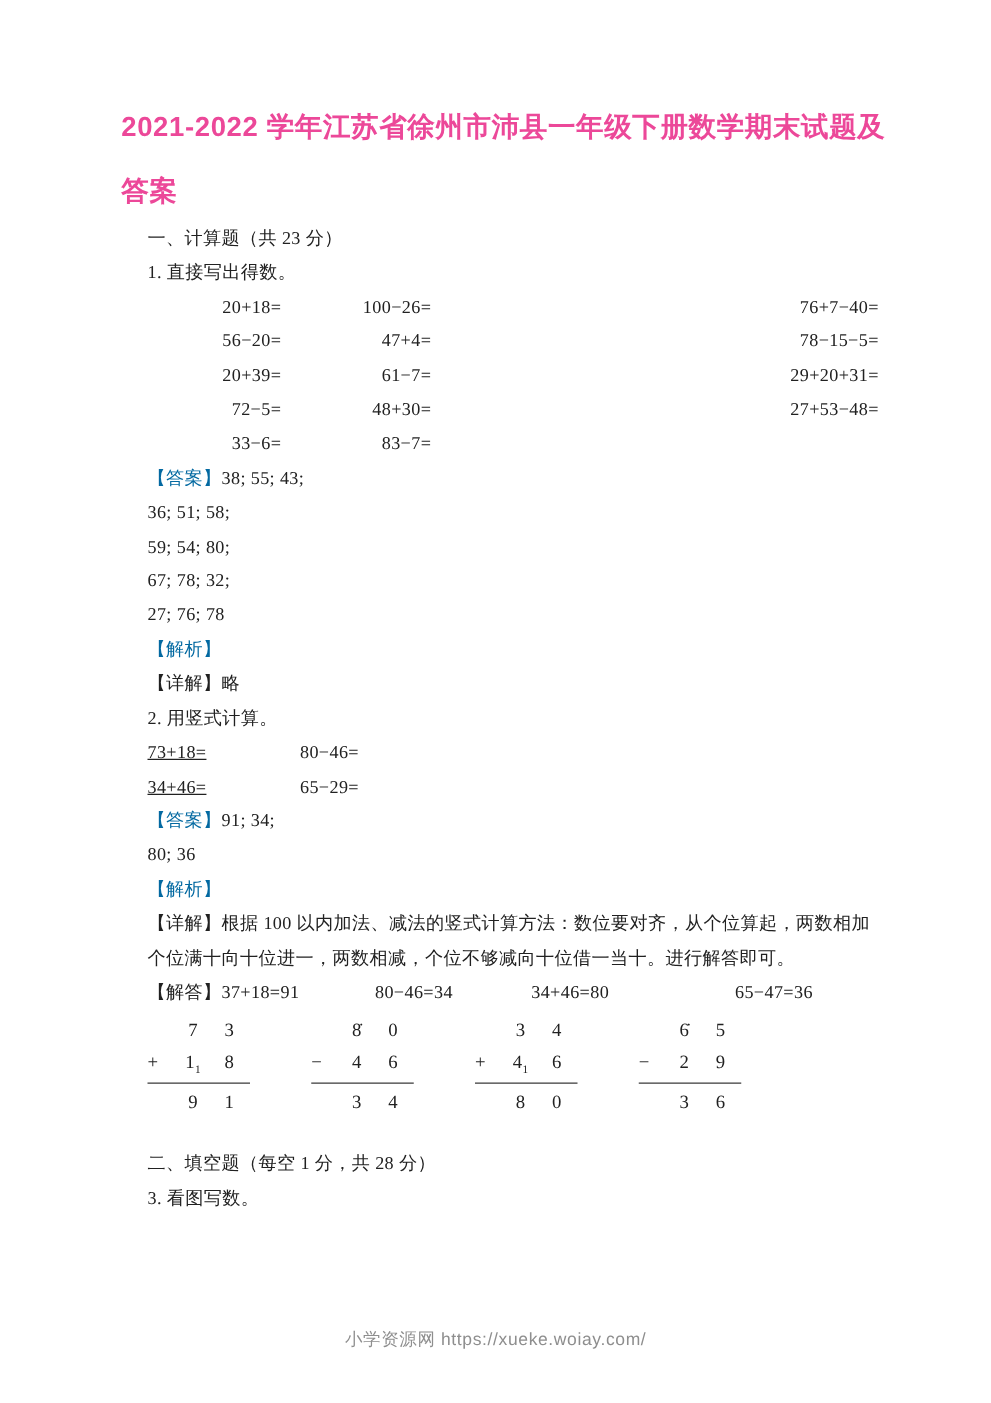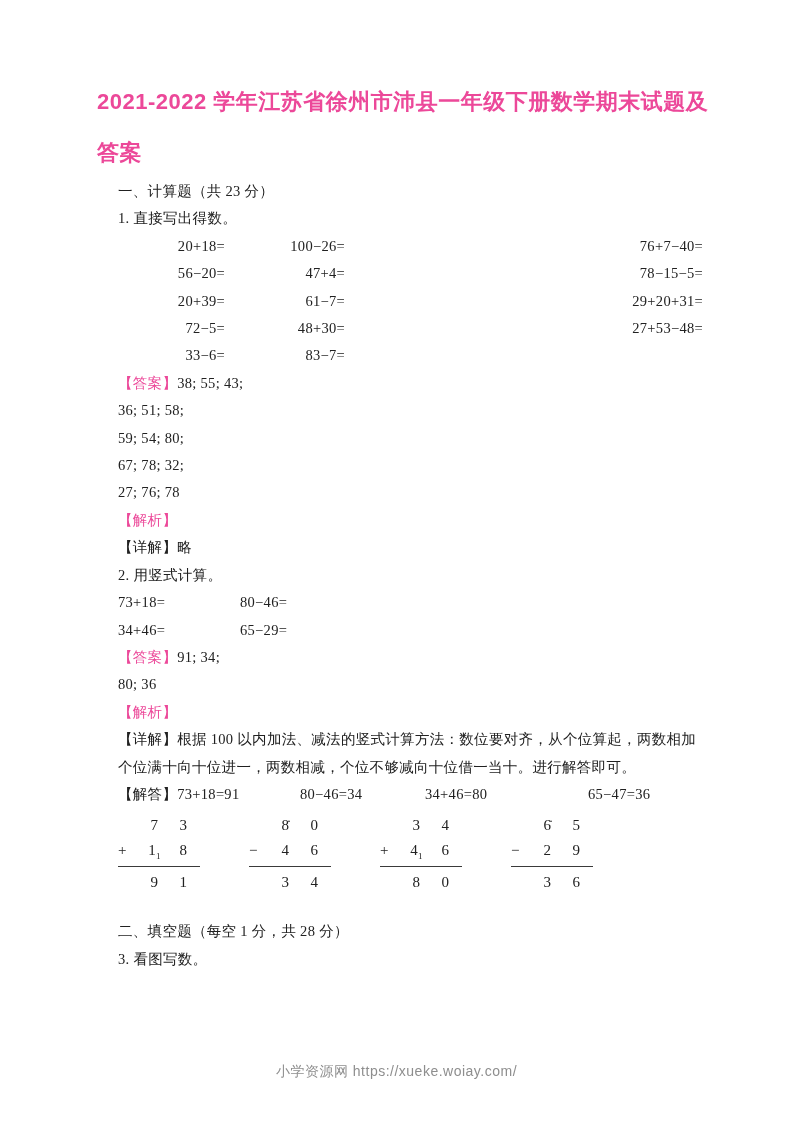--- a/index.html
+++ b/index.html
@@ -31,28 +31,28 @@
   }
   .line {
     line-height: 27.4px;
     min-height: 27.4px;
     white-space: nowrap;
   }
   .para {
     line-height: 27.4px;
     white-space: normal;
   }
-  .marker-blue { color: #ec4899; }
+  .marker-blue { color: #0369a1; }
   .eq-grid {
     display: grid;
     grid-template-columns: 107px 120px 1fr;
     text-align: right;
   }
   .eq-grid .cell { line-height: 27.4px; }
-  .col2-122 { display: inline-block; width: 122px; }
+  .col2-122 { display: inline-block; width: 122px; text-decoration: underline; }
   .solve-row { display: flex; }
   .solve-row .s1 { width: 182px; }
   .solve-row .s2 { width: 125px; }
   .solve-row .s3 { width: 163px; }
   
   .vcalcs {
     display: flex;
     margin-top: 5px;
     height: 96px;
     align-items: flex-start;
@@ -134,21 +134,21 @@
     <div class="line">
       <span class="marker-blue">【答案】</span><span>91; 34;</span>
     </div>
     <div class="line">80; 36</div>
 
     <div class="line marker-blue">【解析】</div>
 
     <div class="para">【详解】根据 100 以内加法、减法的竖式计算方法：数位要对齐，从个位算起，两数相加个位满十向十位进一，两数相减，个位不够减向十位借一当十。进行解答即可。</div>
 
     <div class="line solve-row">
-      <span class="s1">【解答】73+18=91</span>
+      <span class="s1">【解答】37+18=91</span>
       <span class="s2">80−46=34</span>
       <span class="s3">34+46=80</span>
       <span class="s4">65−47=36</span>
     </div>
 
     <div class="vcalcs">
 
       <div class="vcalc">
         <div class="vrow">
           <span class="vop"></span>

